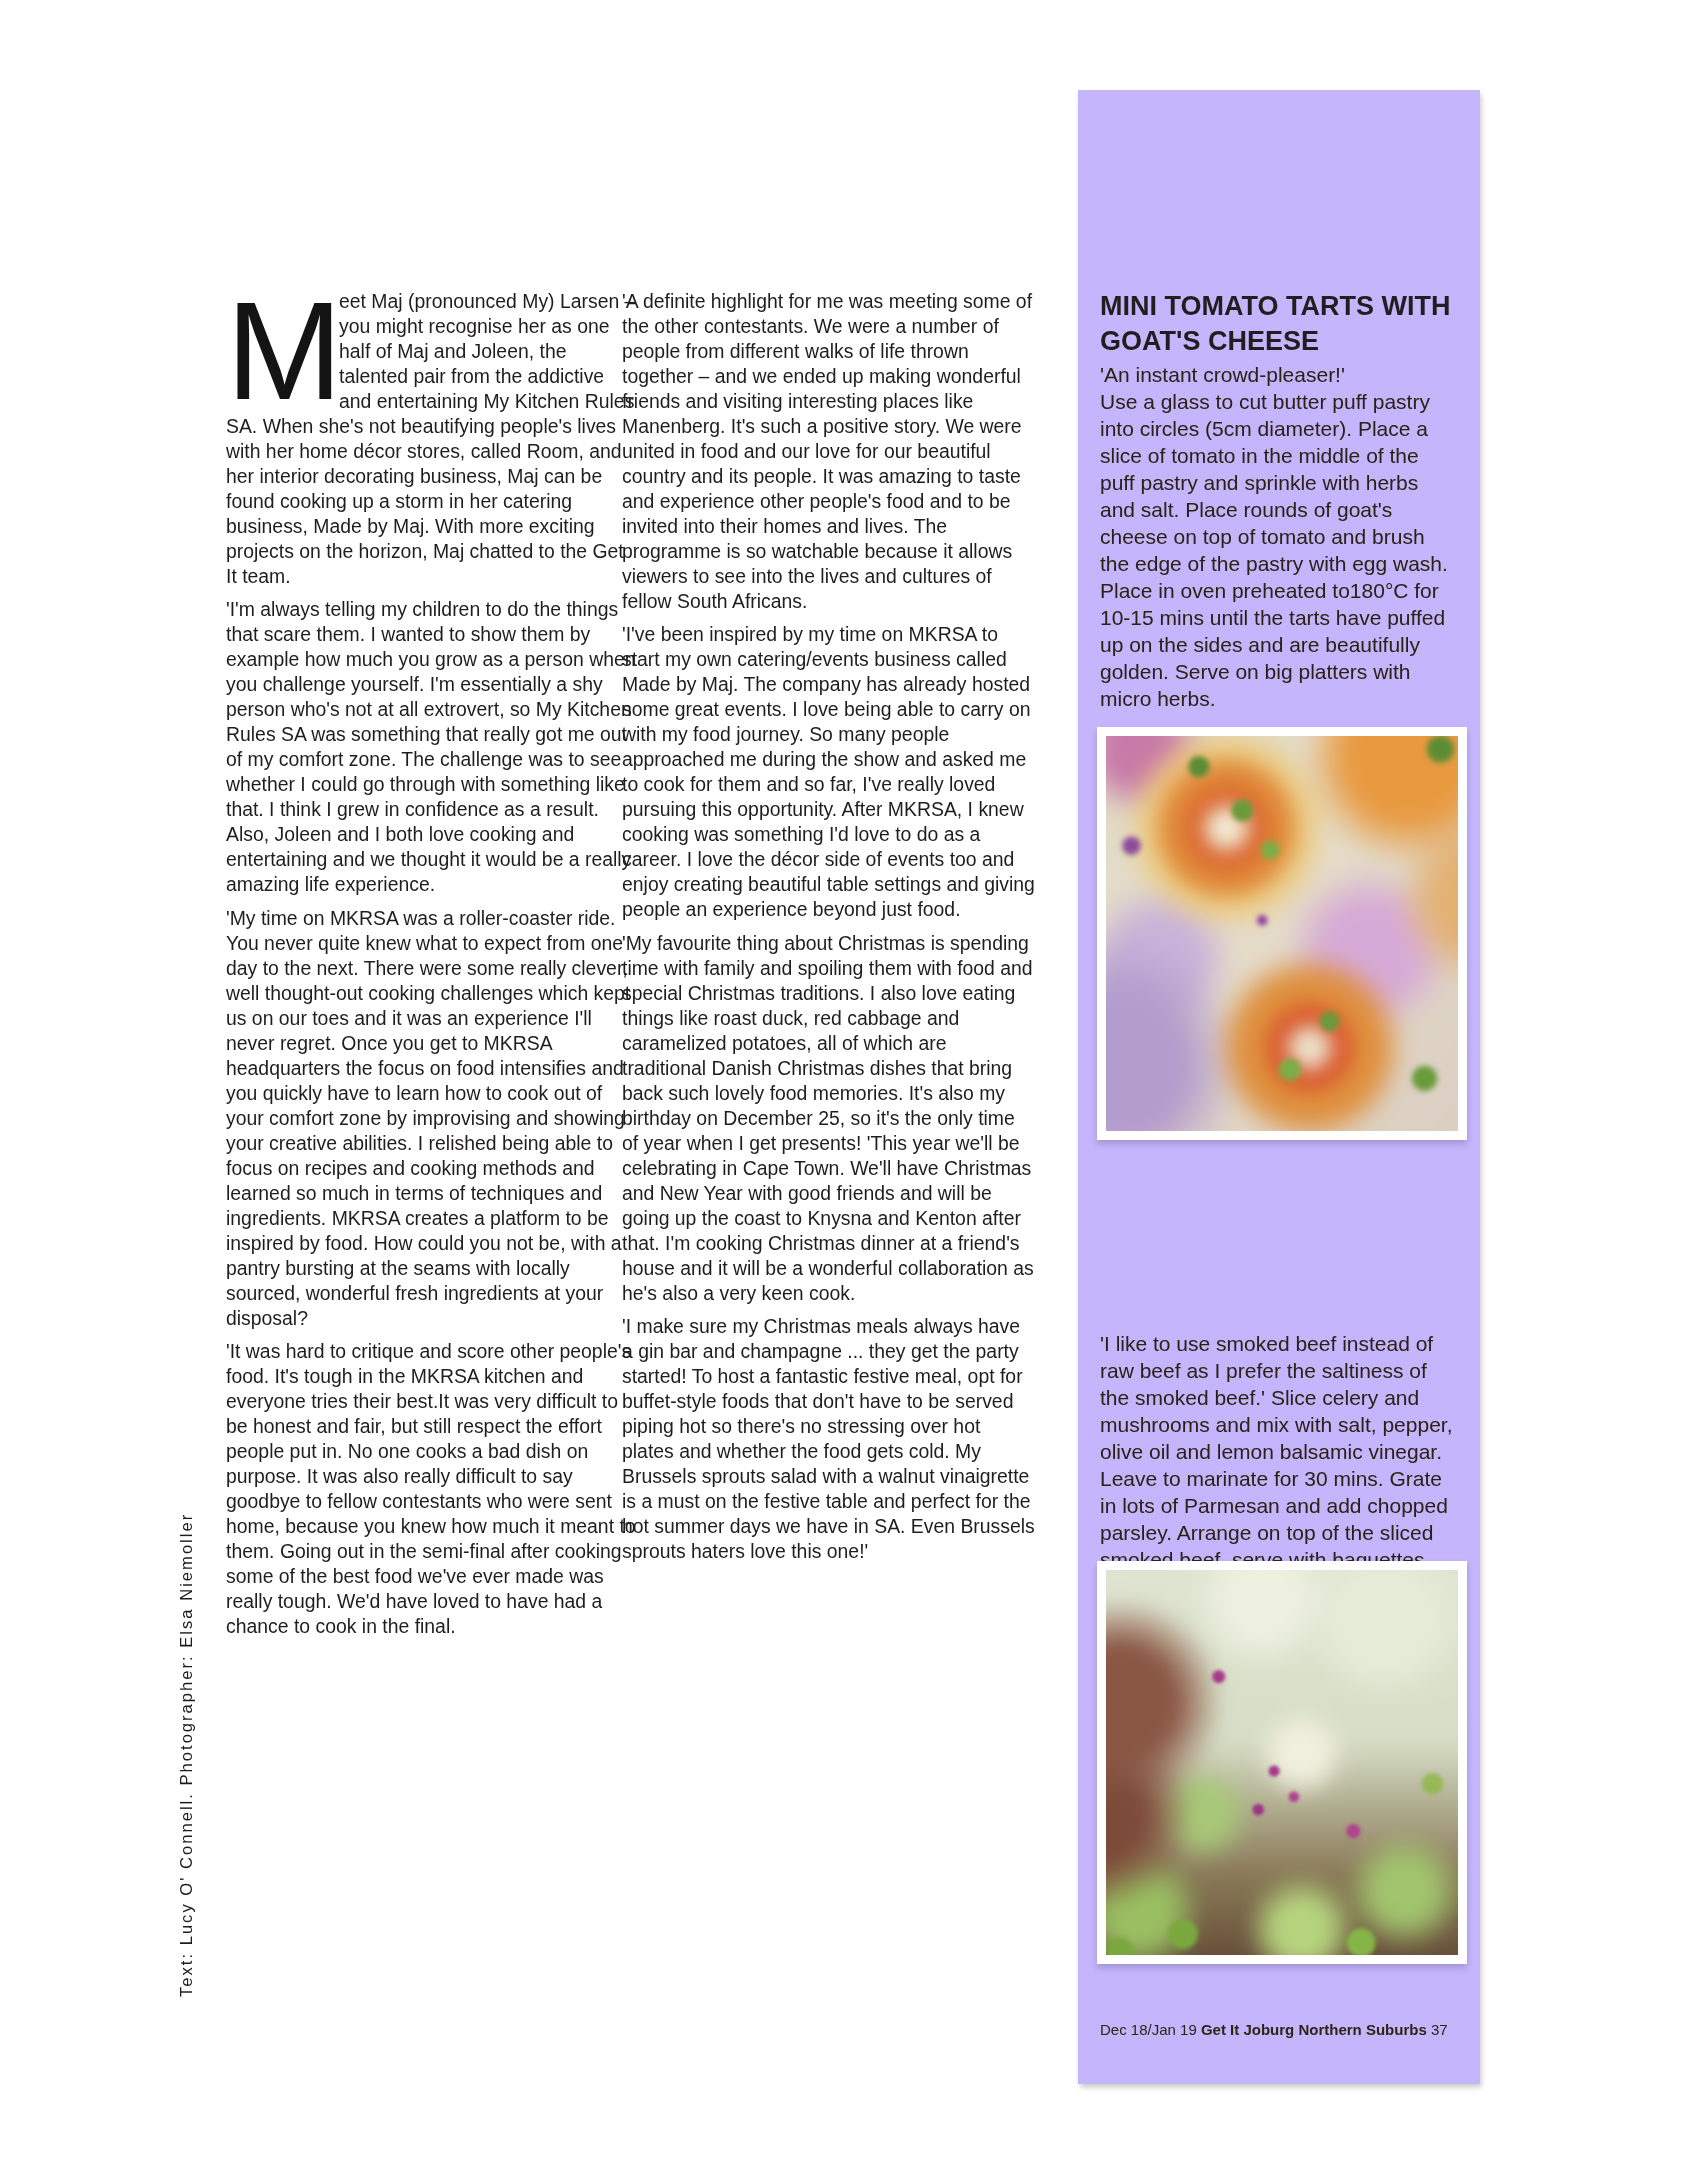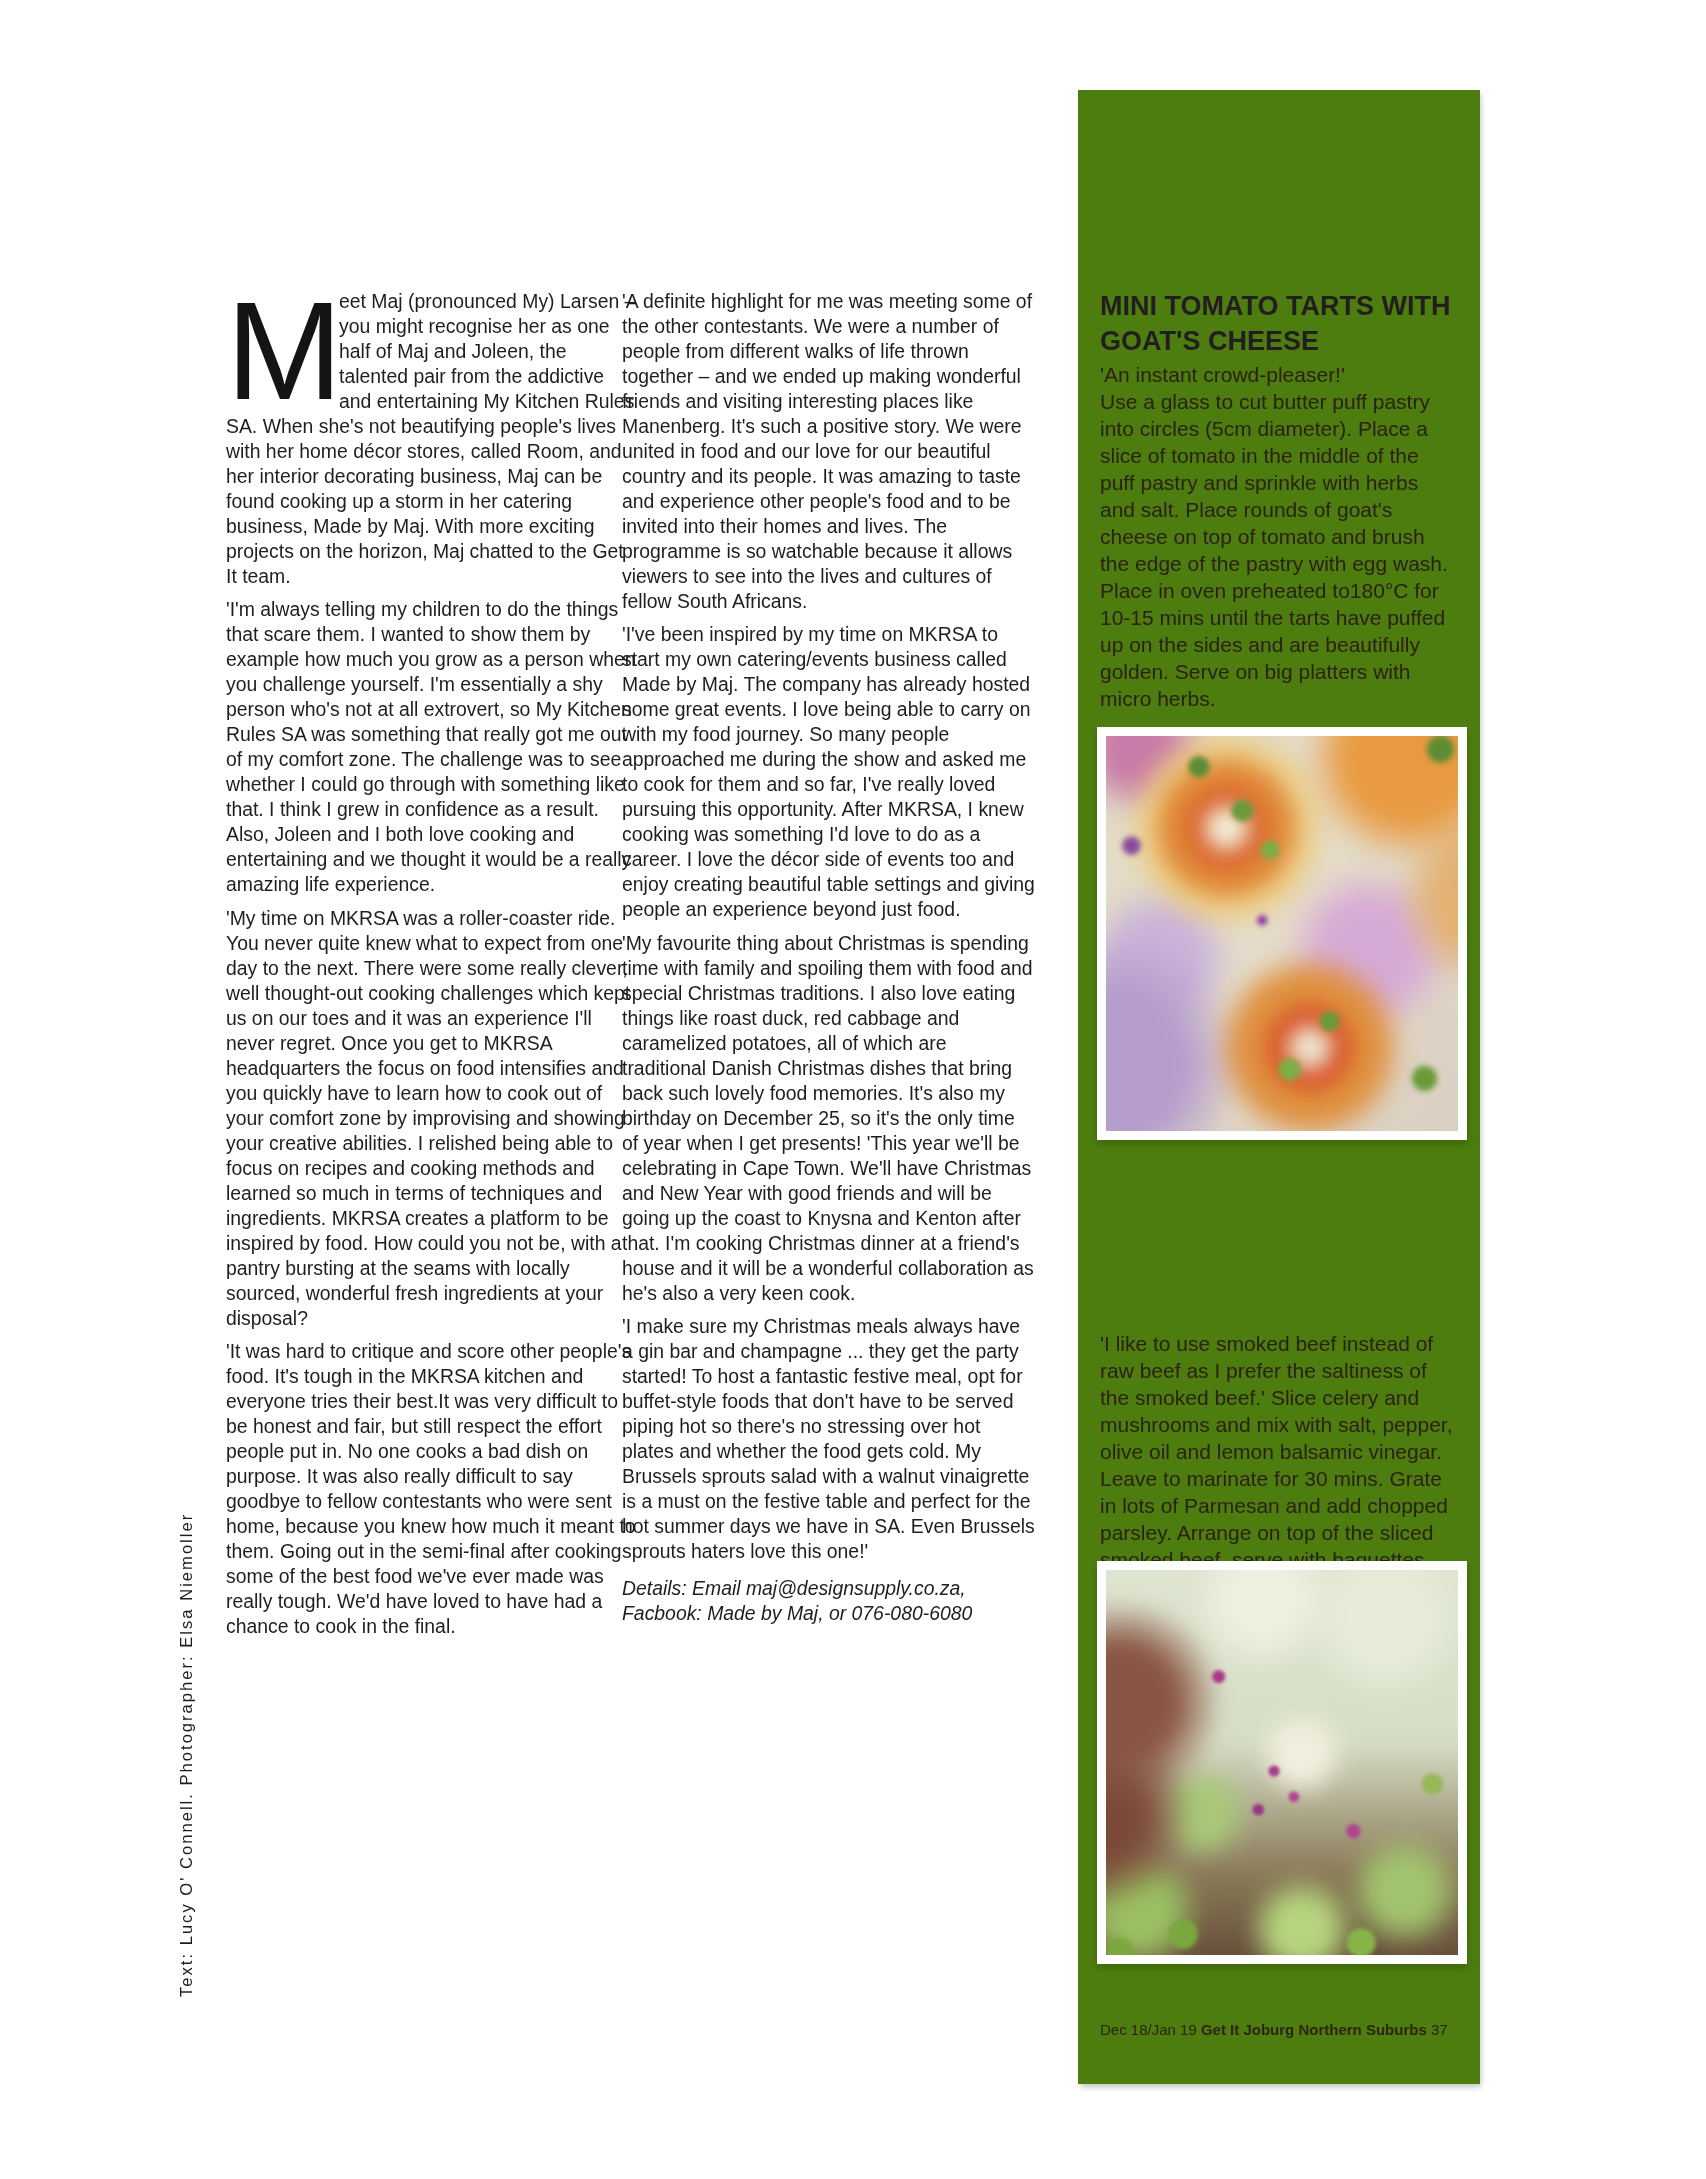--- a/index.html
+++ b/index.html
@@ -47,21 +47,21 @@
   .details{
     font-style:italic;
     margin-top:12px !important;
   }
 
   
   .sidebar{
     position:absolute;
     left:1078px;top:90px;
     width:402px;height:1994px;
-    background:#4d7c0f;
+    background:#c4b5fd;
     box-shadow:1.8px 3.7px 5.5px rgba(0,0,0,0.22);
   }
   .r-title{
     position:absolute;left:22px;right:26px;
     margin:0;
     font-size:27px;line-height:35px;
     font-weight:700;
     color:#221d1e;
   }
   .t1{top:199px;}
@@ -167,21 +167,20 @@
     <p>'I'm always telling my children to do the things that scare them. I wanted to show them by example how much you grow as a person when you challenge yourself. I'm essentially a shy person who's not at all extrovert, so My Kitchen Rules SA was something that really got me out of my comfort zone. The challenge was to see whether I could go through with something like that. I think I grew in confidence as a result. Also, Joleen and I both love cooking and entertaining and we thought it would be a really amazing life experience.</p>
     <p>'My time on MKRSA was a roller-coaster ride. You never quite knew what to expect from one day to the next. There were some really clever, well thought-out cooking challenges which kept us on our toes and it was an experience I'll never regret. Once you get to MKRSA headquarters the focus on food intensifies and you quickly have to learn how to cook out of your comfort zone by improvising and showing your creative abilities. I relished being able to focus on recipes and cooking methods and learned so much in terms of techniques and ingredients.  MKRSA creates a platform to be inspired by food. How could you not be, with a pantry bursting at the seams with locally sourced, wonderful fresh ingredients at your disposal?</p>
     <p>'It was hard to critique and score other people's food. It's tough in the MKRSA kitchen and everyone tries their best.It was very difficult to be honest and fair, but still respect the effort people put in. No one cooks a bad dish on purpose. It was also really difficult to say goodbye to fellow contestants who were sent home, because you knew how much it meant to them. Going out in the semi-final after cooking some of the best food we've ever made was really tough. We'd have loved to have had a chance to cook in the final.</p>
   </div>
 
   <div class="col col2">
     <p>'A definite highlight for me was meeting some of the other contestants. We were a number of people from different walks of life thrown together – and we ended up making wonderful friends and visiting interesting places like Manenberg. It's such a positive story. We were united in food and our love for our beautiful country and its people. It was amazing to taste and experience other people's food and to be invited into their homes and lives. The programme is so watchable because it allows viewers to see into the lives and cultures of fellow South Africans.</p>
     <p>'I've been inspired by my time on MKRSA to start my own catering/events business called Made by Maj. The company has already hosted some great events. I love being able to carry on with my food journey. So many people approached me during the show and asked me to cook for them and so far, I've really loved pursuing this opportunity. After MKRSA, I knew cooking was something I'd love to do as a career. I love the décor side of events too and enjoy creating beautiful table settings and giving people an experience beyond just food.</p>
     <p>'My favourite thing about Christmas is spending time with family and spoiling them with food and special Christmas traditions. I also love eating things like roast duck, red cabbage and caramelized potatoes, all of which are traditional Danish Christmas dishes that bring back such lovely food memories. It's also my birthday on December 25, so it's the only time of year when I get presents! 'This year we'll be celebrating in Cape Town. We'll have Christmas and New Year with good friends and will be going up the coast to Knysna and Kenton after that. I'm cooking Christmas dinner at a friend's house and it will be a wonderful collaboration as he's also a very keen cook.</p>
     <p>'I make sure my Christmas meals always have a gin bar and champagne ... they get the party started! To host a fantastic festive meal, opt for buffet-style foods that don't have to be served piping hot so there's no stressing over hot plates and whether the food gets cold. My Brussels sprouts salad with a walnut vinaigrette is a must on the festive table and perfect for the hot summer days we have in SA. Even Brussels sprouts haters love this one!'</p>
-    <p class="details">Details: Email maj@designsupply.co.za, Facbook: Made by Maj, or 076-080-6080</p>
   </div>
 
   <aside class="sidebar">
 
     <h2 class="r-title t1">MINI TOMATO TARTS WITH GOAT'S CHEESE</h2>
     <div class="r-body b1">'An instant crowd-pleaser!'
 Use a glass to cut butter puff pastry into circles (5cm diameter). Place a slice of tomato in the middle of the puff pastry and sprinkle with herbs and salt. Place rounds of goat's cheese on top of tomato and brush the edge of the pastry with egg wash. Place in oven preheated to180°C for 10-15 mins until the tarts have puffed up on the sides and are beautifully golden. Serve on big platters with micro herbs.</div>
 
     <figure class="photo photo1">
       <div class="ph-art ph1-base"></div>

